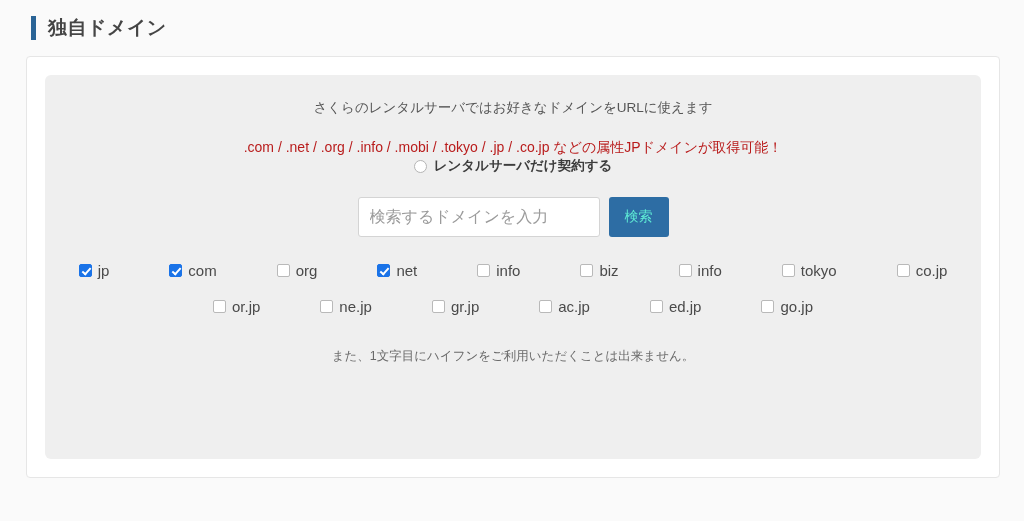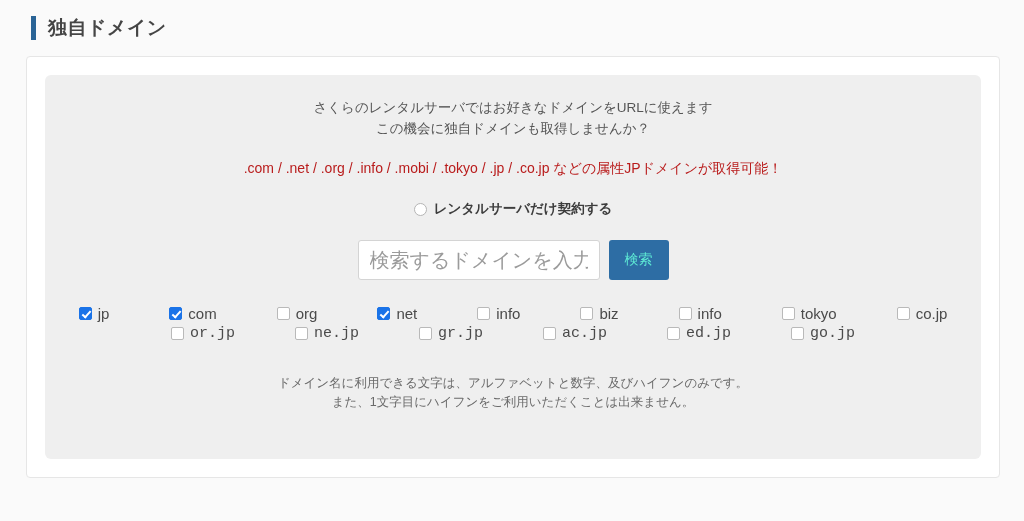--- a/index.html
+++ b/index.html
@@ -66,21 +66,20 @@
   }
   .tld-line {
     margin-top: 21px;
     font-size: 14px;
     color: #b91c1c;
     text-align: center;
   }
 
   
   .radio-group {
-    margin-top: 22px;
     display: flex;
     flex-direction: column;
     align-items: center;
     gap: 12px;
   }
   .radio-row {
     display: flex;
     align-items: center;
     font-size: 13.5px;
     font-weight: bold;
@@ -124,21 +123,21 @@
     display: flex;
     align-items: stretch;
   }
   .search-input {
     width: 242px;
     height: 40px;
     border: 1px solid #d4d4d4;
     border-radius: 3px;
     background: #ffffff;
     padding: 0 11px;
-    font-size: 20px;
+    font-size: 16px;
     color: #555;
     font-family: "Liberation Sans", "DejaVu Sans", sans-serif;
     outline: none;
   }
   .search-input::placeholder { color: #9b9b9b; }
   .search-button {
     margin-left: 9px;
     width: 60px;
     height: 40px;
     background: #2d6da4;
@@ -152,21 +151,21 @@
 
   
   .checkbox-row {
     display: flex;
     justify-content: center;
     align-items: center;
     flex-wrap: nowrap;
     gap: 38px;
   }
   .checkbox-row.row1 { margin-top: 25px; }
-  .checkbox-row.row2 { margin-top: 3px; font-family: Liberation Mono, monospace; }
+  .checkbox-row.row2 { margin-top: 19px; }
   .cb-item {
     display: flex;
     align-items: center;
     margin: 0 11px;
     font-size: 15px;
     color: #4a4a4a;
     cursor: pointer;
   }
   .cb-mark {
     width: 13px;
@@ -209,21 +208,20 @@
 <div class="page-title">
   <div class="title-accent"></div>
   <div class="title-text">独自ドメイン</div>
 </div>
 
 <div class="card">
   <div class="panel">
 
     <div class="lead">
       <div>さくらのレンタルサーバではお好きなドメインをURLに使えます</div>
-      <div>この機会に独自ドメインも取得しませんか？</div>
     </div>
 
     <div class="tld-line">.com / .net / .org / .info / .mobi / .tokyo / .jp / .co.jp などの属性JPドメインが取得可能！</div>
 
     <div class="radio-group">
       <label class="radio-row">
         <span class="radio-mark"></span>
         <span>レンタルサーバだけ契約する</span>
       </label>
     </div>
@@ -293,18 +291,17 @@
         <span class="cb-mark"></span>
         <span>ed.jp</span>
       </label>
       <label class="cb-item">
         <span class="cb-mark"></span>
         <span>go.jp</span>
       </label>
     </div>
 
     <div class="note">
-      <div>ドメイン名に利用できる文字は、アルファベットと数字、及びハイフンのみです。</div>
       <div>また、1文字目にハイフンをご利用いただくことは出来ません。</div>
     </div>
 
   </div>
 </div>
 
 </body></html>

